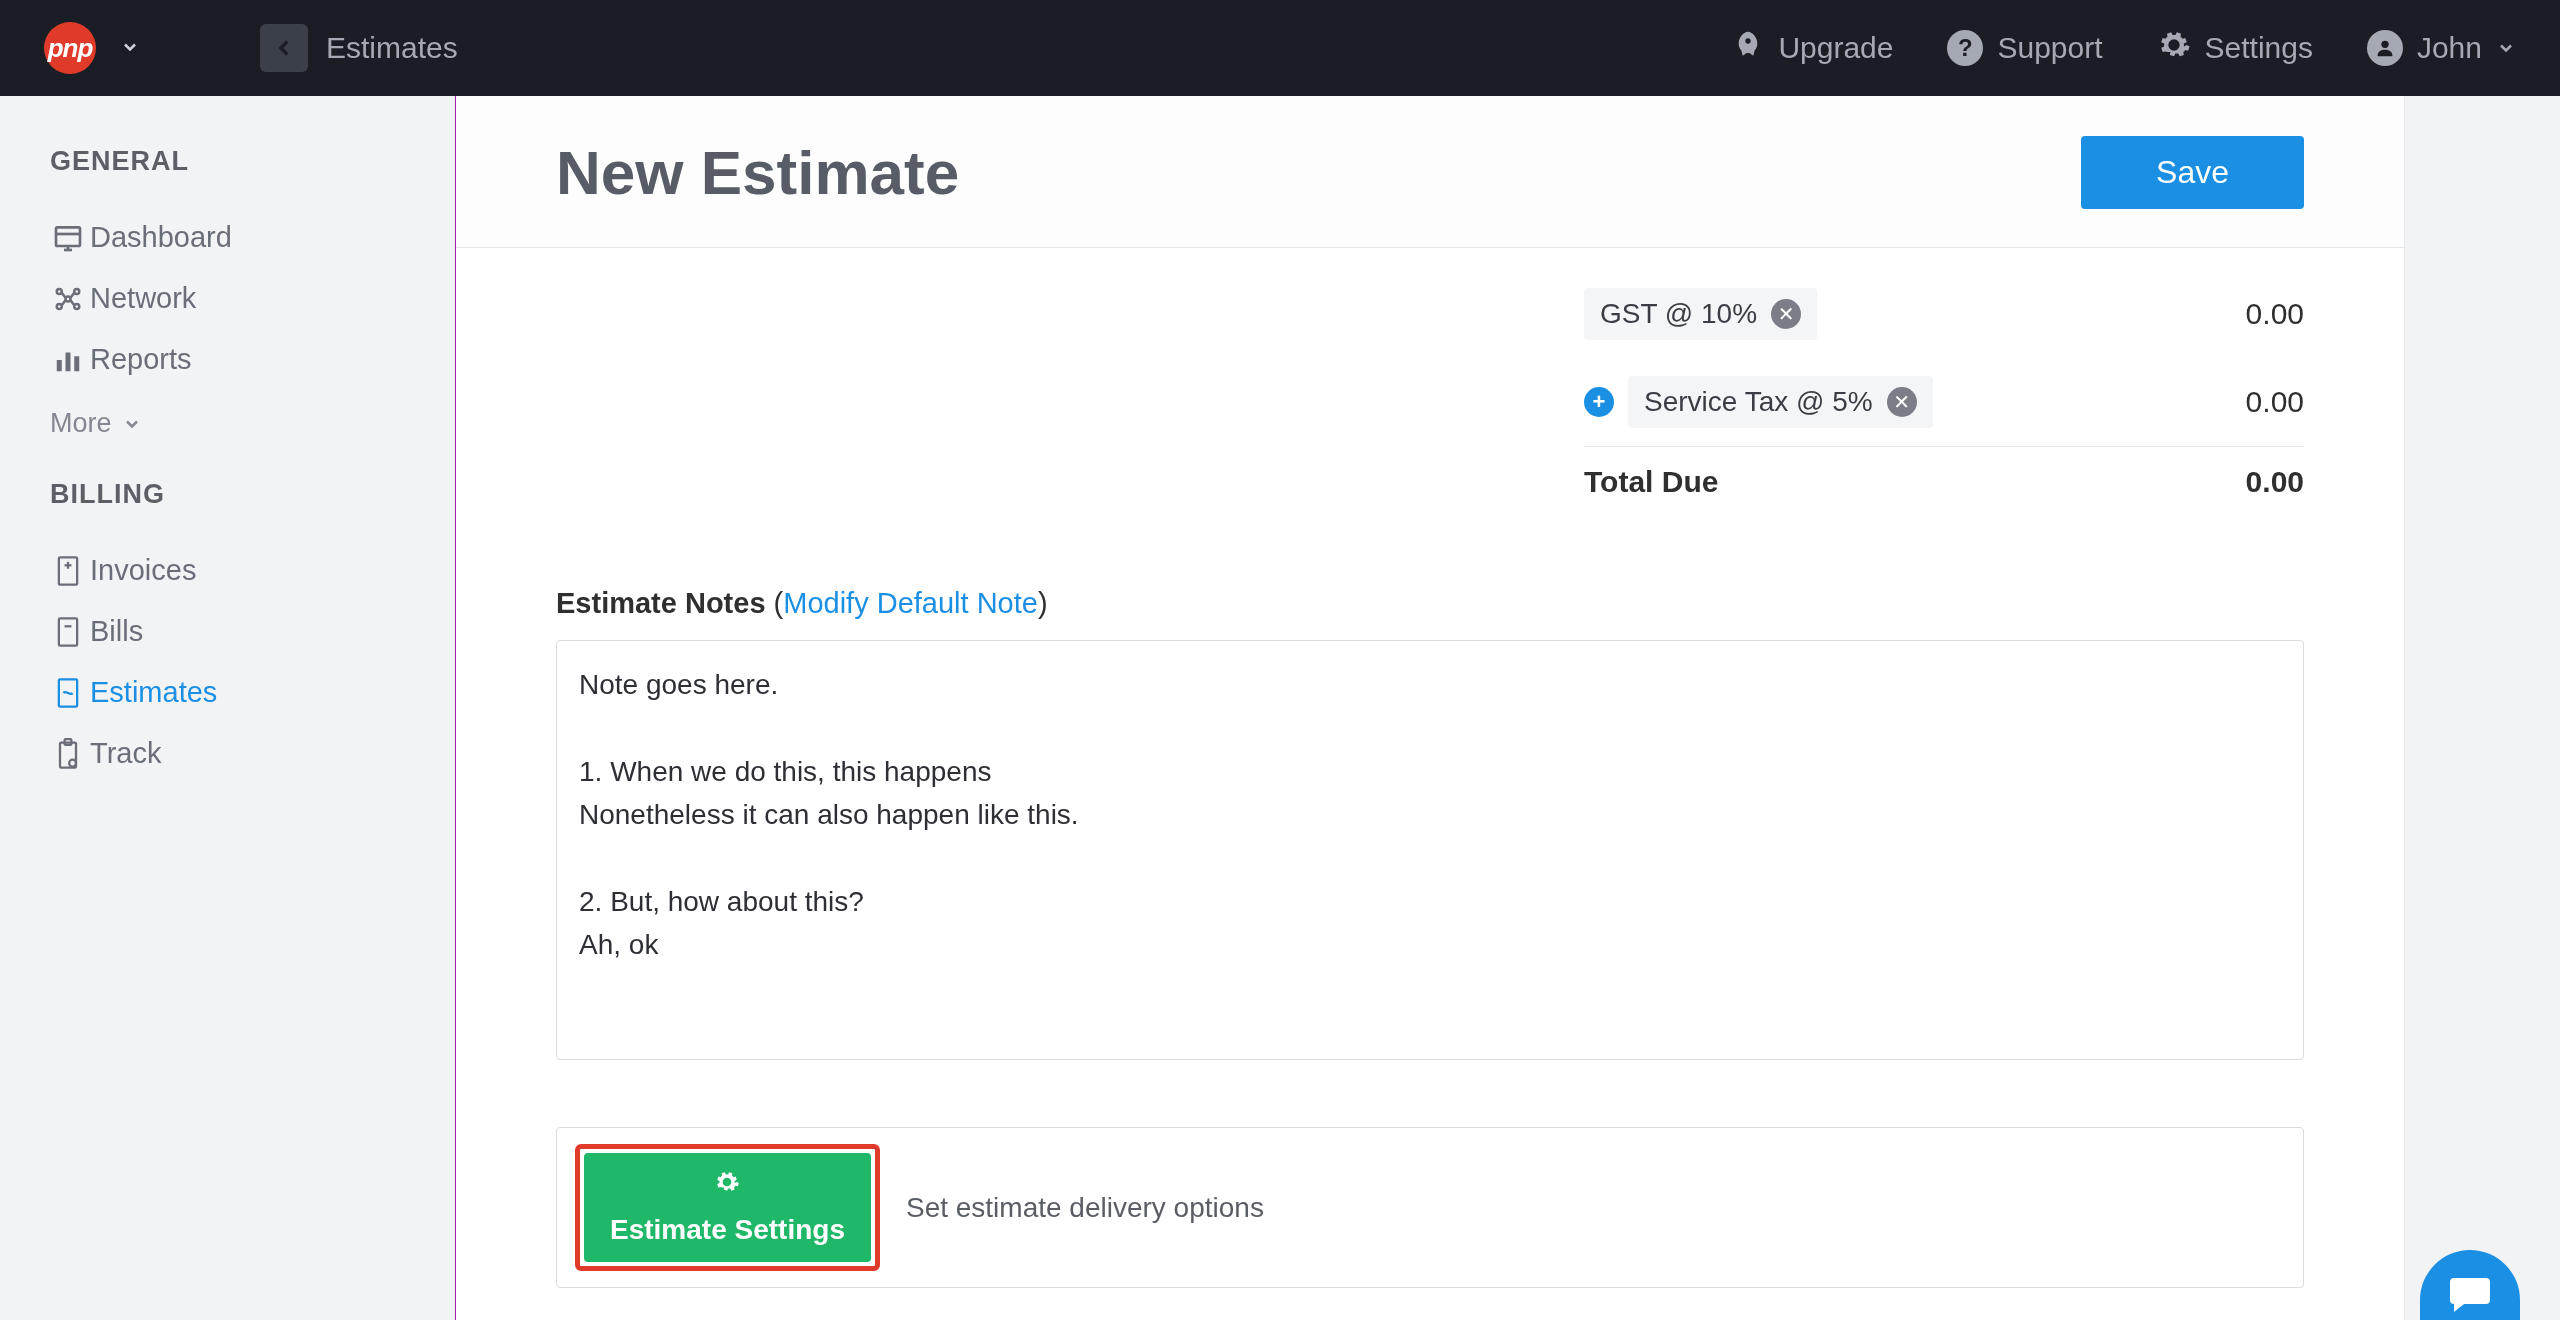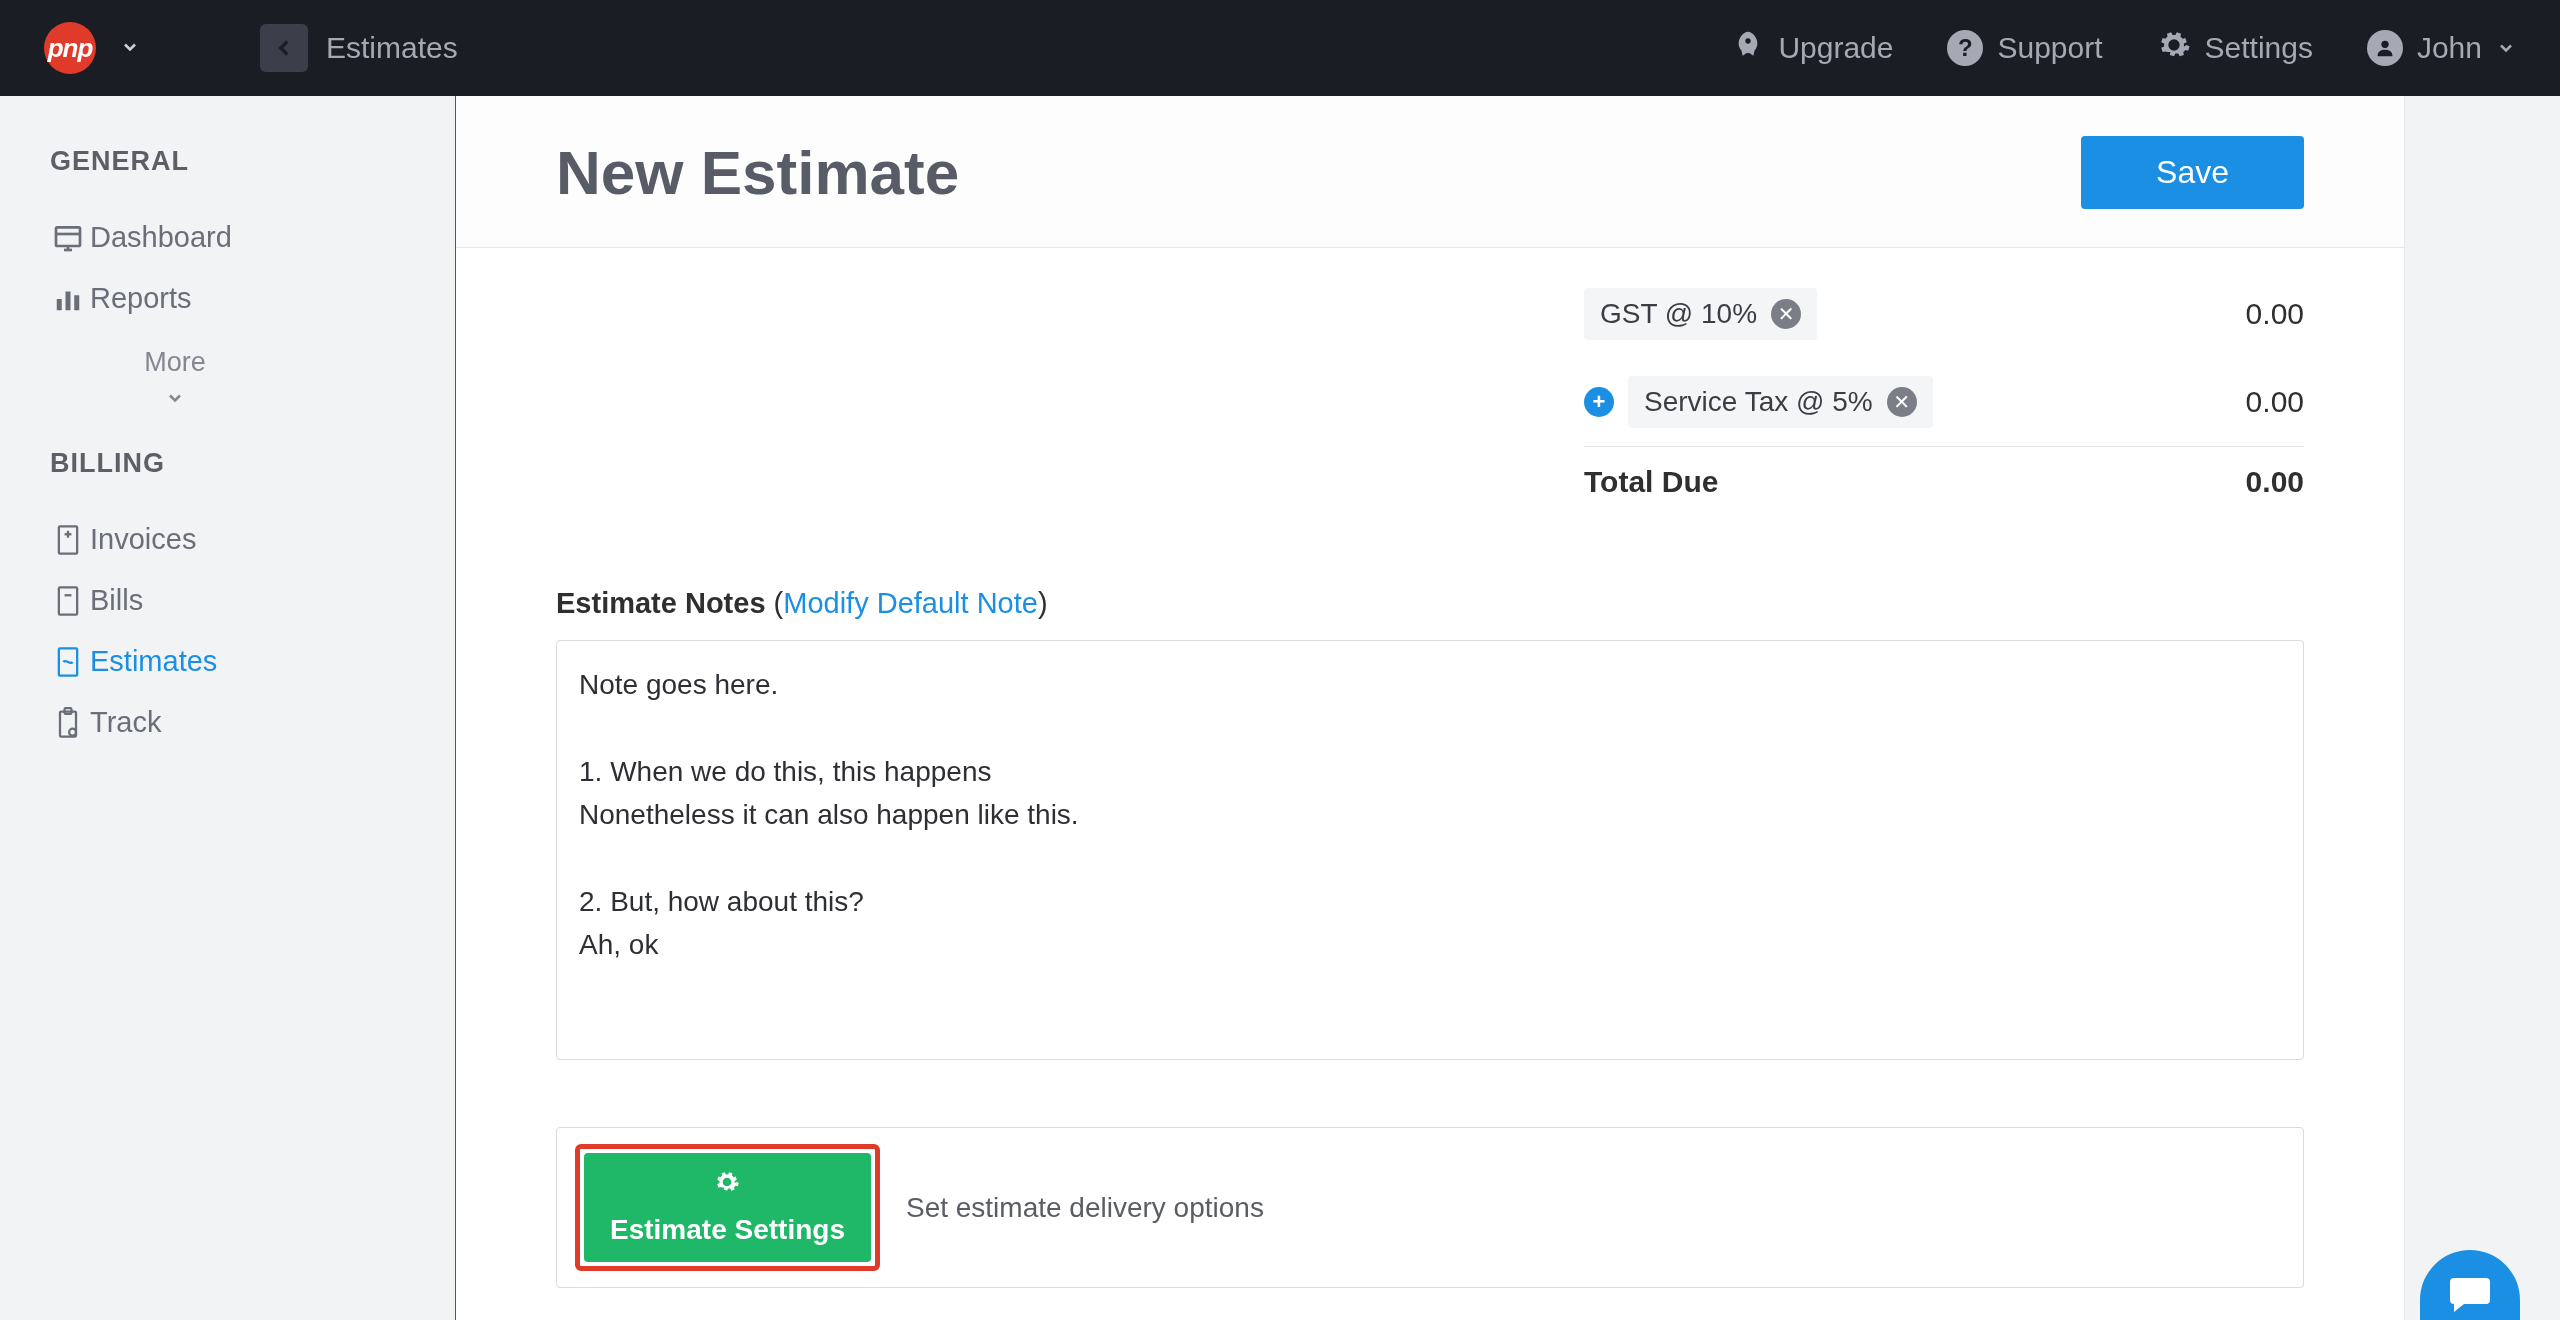--- a/index.html
+++ b/index.html
@@ -50,21 +50,21 @@
     padding: 50px 0 0 50px;
   }
   .side-head { font-size:27px; font-weight:700; color:#5d5f66; letter-spacing:1px; margin-bottom:30px; }
   .side-item {
     display:flex; align-items:center; gap:4px;
     color:#6a6e78; font-size:29px; padding:14px 0;
     cursor:pointer;
   }
   .side-item.active { color:#1a8fe3; }
   .side-item .icn { width:36px; display:flex; align-items:center; justify-content:center; }
-  .side-more { display:flex; align-items:center; gap:10px; color:#848791; font-size:27px; padding:18px 0 40px 0; cursor:pointer;flex-direction:column;}
+  .side-more { display:flex; align-items:center; gap:10px; color:#848791; font-size:27px; padding:18px 0 40px 0; cursor:pointer;}
   .main-col {
     flex:1;
     padding: 0;
     display:flex;
     justify-content:center;
   }
   .content-card {
     width: 1950px;
     background:#fff;
     border-left:1px solid #a21caf;
@@ -214,20 +214,36 @@
     <div class="side-item">
       <span class="icn">
           <svg width="32" height="32" viewBox="0 0 24 24" fill="none" stroke="#6a6e78" stroke-width="2">
             <rect x="3" y="4" width="18" height="14" rx="1"></rect>
             <line x1="3" y1="9" x2="21" y2="9"></line>
             <line x1="9" y1="21" x2="15" y2="21"></line>
             <line x1="12" y1="18" x2="12" y2="21"></line>
           </svg>
         </span>
       <span>Dashboard</span>
+    </div>
+    <div class="side-item">
+      <span class="icn">
+          <svg width="30" height="30" viewBox="0 0 24 24" fill="none" stroke="#6a6e78" stroke-width="2">
+            <circle cx="5" cy="6" r="2"></circle>
+            <circle cx="19" cy="6" r="2"></circle>
+            <circle cx="12" cy="12" r="2"></circle>
+            <circle cx="5" cy="18" r="2"></circle>
+            <circle cx="19" cy="18" r="2"></circle>
+            <line x1="7" y1="7" x2="10" y2="11"></line>
+            <line x1="17" y1="7" x2="14" y2="11"></line>
+            <line x1="7" y1="17" x2="10" y2="13"></line>
+            <line x1="17" y1="17" x2="14" y2="13"></line>
+          </svg>
+        </span>
+      <span>Network</span>
     </div>
     <div class="side-item">
       <span class="icn">
           <svg width="30" height="30" viewBox="0 0 24 24" fill="#6a6e78">
             <rect x="3" y="12" width="4" height="9"></rect>
             <rect x="10" y="6" width="4" height="15"></rect>
             <rect x="17" y="9" width="4" height="12"></rect>
           </svg>
         </span>
       <span>Reports</span>

